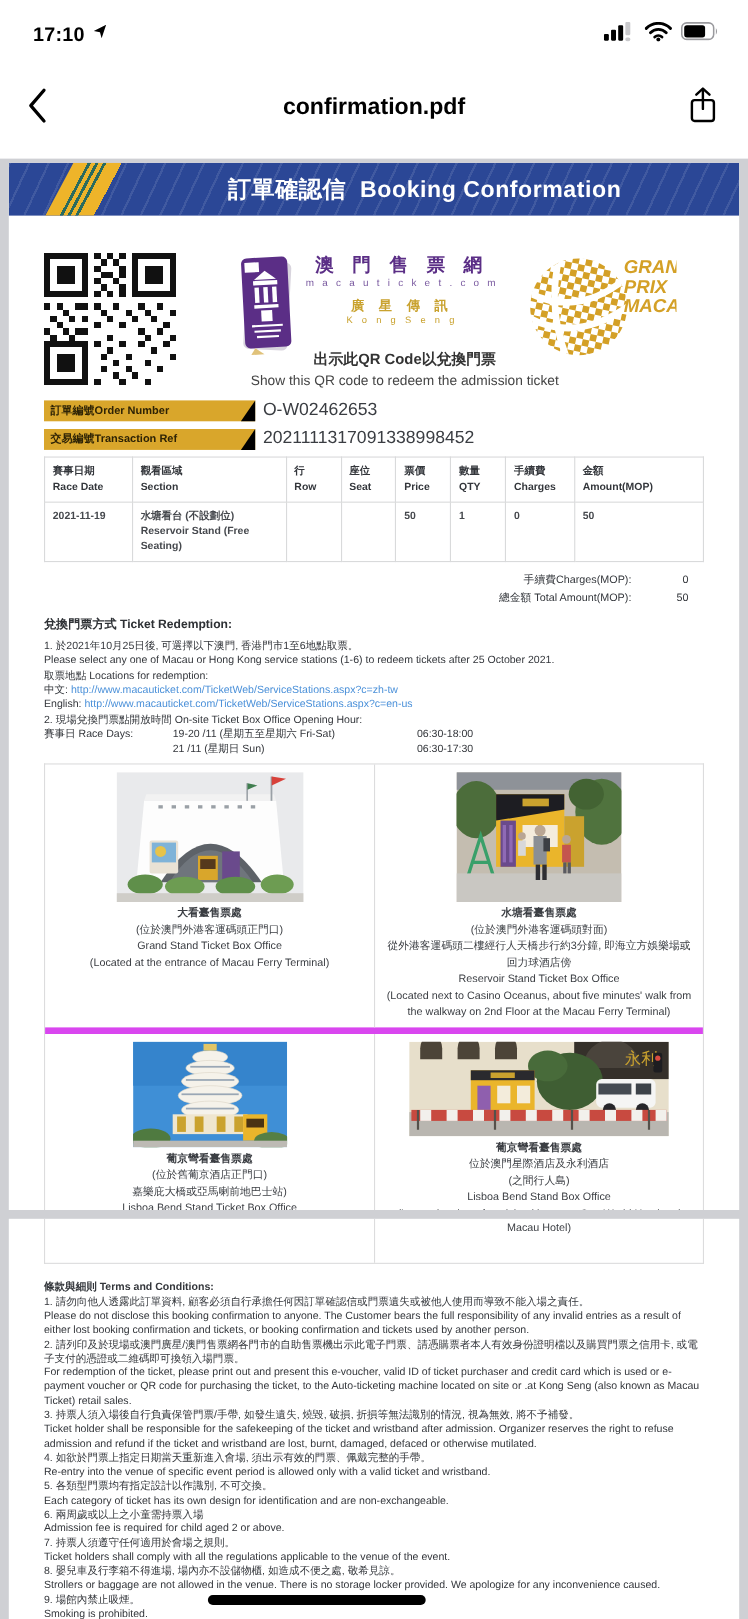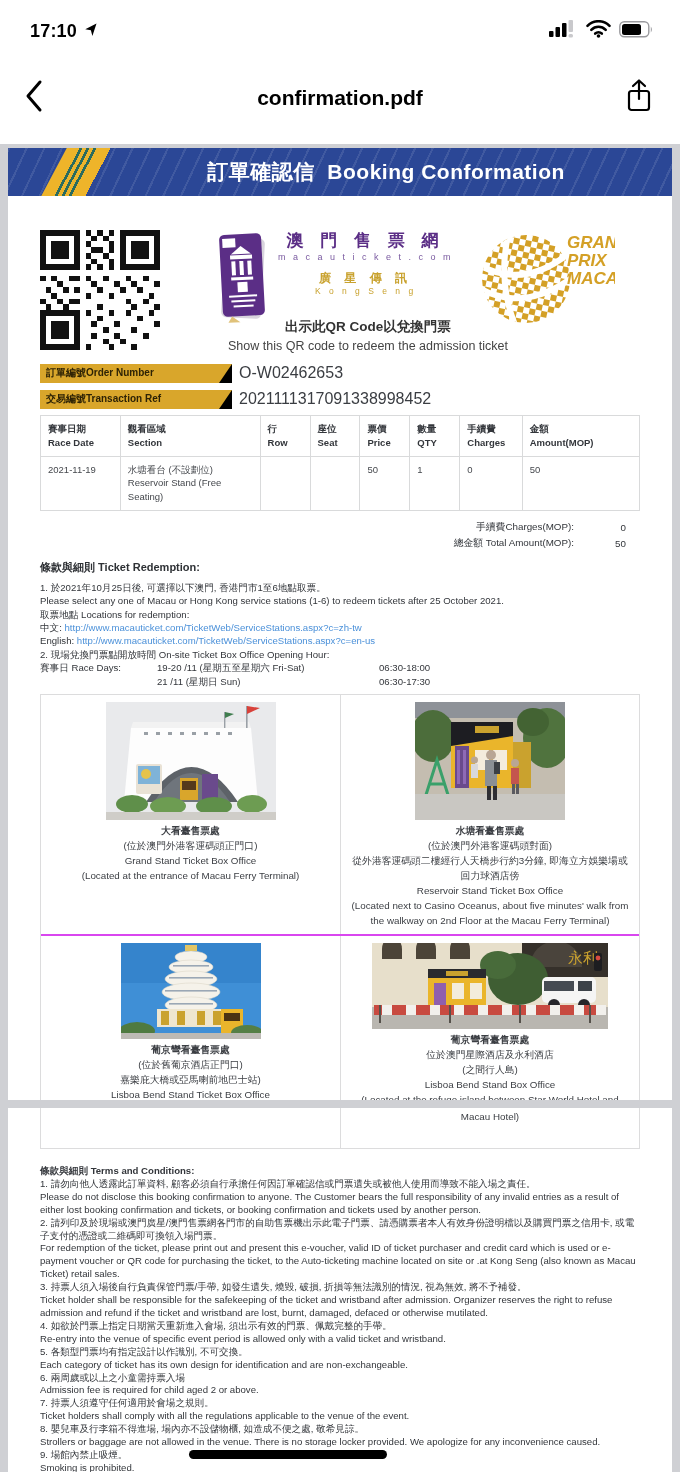--- a/index.html
+++ b/index.html
@@ -54,42 +54,42 @@
   .order-rows{padding:0 32px;margin-top:10px;}
   .order-row{display:flex;align-items:center;height:20px;margin-bottom:6px;}
   .gold-pill{width:192px;height:19px;background:#d9a62b;display:flex;align-items:center;position:relative;flex:0 0 auto;}
   .gold-pill .lbl{font-size:10px;font-weight:bold;color:#2e2305;padding-left:6px;}
   .gold-pill .tri{position:absolute;right:0;top:0;width:0;height:0;border-left:13px solid transparent;border-bottom:19px solid #000;}
   .order-val{font-size:16px;color:#3a3d42;margin-left:7px;}
 
   
   .tbl-wrap{padding:0 32px;margin-top:6px;}
   table.ticket{width:100%;border-collapse:collapse;table-layout:fixed;}
-  table.ticket th,table.ticket td{border:1px solid #d9dadb;text-align:left;vertical-align:top;padding:6px 7px;}
+  table.ticket th,table.ticket td{border:1px solid #d9dadb;text-align:left;vertical-align:top;padding:6px 7px;font-weight:bold;}
   table.ticket th{font-size:9.5px;color:#33363b;line-height:1.45;font-weight:bold;}
   table.ticket td{font-size:9.5px;color:#45484d;line-height:1.45;height:38px;}
   .c1{width:13.5%;} .c2{width:25.5%;} .c3{width:7.5%;} .c4{width:7.5%;} .c5{width:7.5%;} .c6{width:7.5%;} .c7{width:10%;} .c8{width:21%;}
 
   
   .totals{padding:0 32px;margin-top:9px;}
   .tot-row{display:flex;justify-content:flex-end;align-items:center;height:16px;font-size:9.8px;color:#33363b;}
   .tot-val{width:52px;text-align:right;padding-right:14px;}
 
   
   .redemption{padding:0 32px;margin-top:2px;font-size:9.6px;color:#33363b;}
   .red-heading{font-size:11px;font-weight:bold;color:#2e3135;margin:8px 0 6px 0;}
   .redemption p{margin:0;line-height:13.4px;}
   .lnk{color:#4a90d9;}
   .race-row{display:flex;line-height:13.4px;}
   .race-lab{width:117px;flex:0 0 auto;}
   .race-days{width:222px;flex:0 0 auto;}
 
   
   .loc-table{margin:6px 32px 0 32px;border:1px solid #dcdcdd;border-bottom:none;}
-  .loc-row{display:flex;border-bottom:2px solid #d946ef;}
+  .loc-row{display:flex;border-bottom:6px solid #d946ef;}
   .loc-row.last{border-bottom:none;}
   .loc-cell{width:50%;box-sizing:border-box;padding:7px 10px 6px 10px;text-align:center;}
   .loc-cell + .loc-cell{border-left:1px solid #dcdcdd;}
   .loc-cell svg{display:block;margin:0 auto 3px auto;}
   .loc-cell p{margin:0;font-size:9.8px;line-height:15px;color:#3b3e43;}
   .loc-title{font-weight:bold;color:#333;}
 
   
   .loc-cont{margin:0 32px;border:1px solid #dcdcdd;border-top:none;display:flex;height:40px;}
   .loc-cont .cellL{width:50%;}
@@ -399,21 +399,21 @@
           <span>手續費Charges(MOP):</span>
           <span class="tot-val">0</span>
         </div>
         <div class="tot-row">
           <span>總金額 Total Amount(MOP):</span>
           <span class="tot-val">50</span>
         </div>
       </div>
 
       <div class="redemption">
-        <div class="red-heading">條款與細則 Ticket Redemption:</div>
+        <div class="red-heading">兌換門票方式 Ticket Redemption:</div>
         <p>1. 於2021年10月25日後, 可選擇以下澳門, 香港門市1至6地點取票。</p>
         <p>Please select any one of Macau or Hong Kong service stations (1-6) to redeem tickets after 25 October 2021.</p>
         <p>取票地點 Locations for redemption:</p>
         <p><span>中文: </span><span class="lnk">http://www.macauticket.com/TicketWeb/ServiceStations.aspx?c=zh-tw</span></p>
         <p><span>English: </span><span class="lnk">http://www.macauticket.com/TicketWeb/ServiceStations.aspx?c=en-us</span></p>
         <p>2. 現場兌換門票點開放時間 On-site Ticket Box Office Opening Hour:</p>
         <div class="race-row">
           <span class="race-lab">賽事日 Race Days:</span>
           <span class="race-days">19-20 /11 (星期五至星期六 Fri-Sat)</span>
           <span>06:30-18:00</span>

